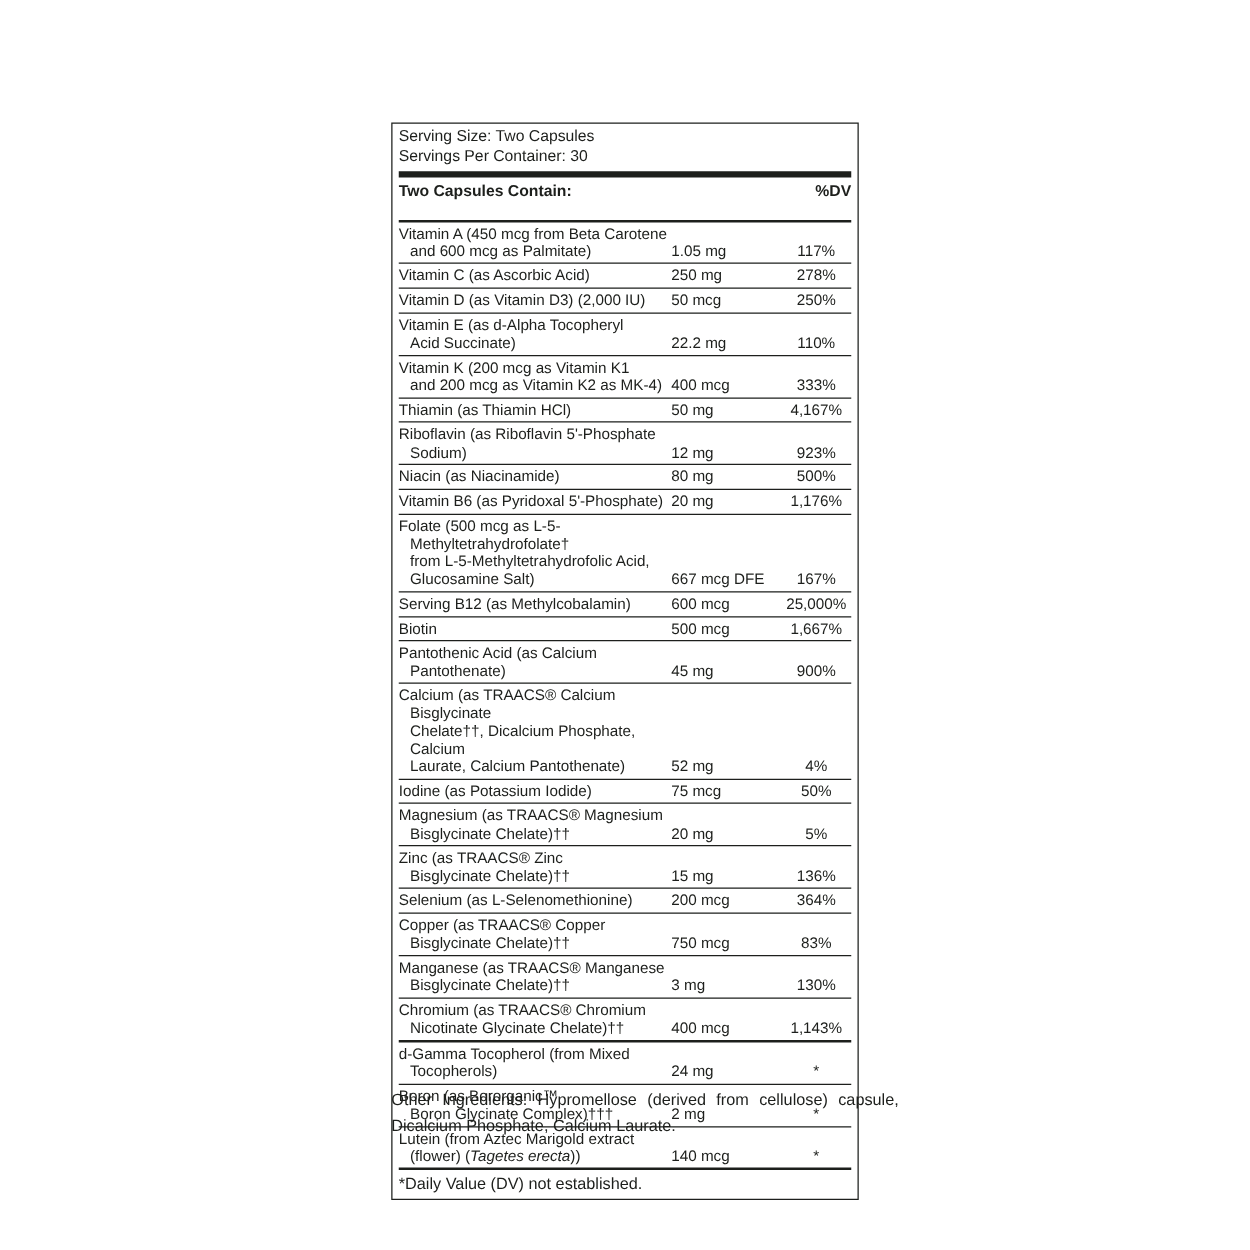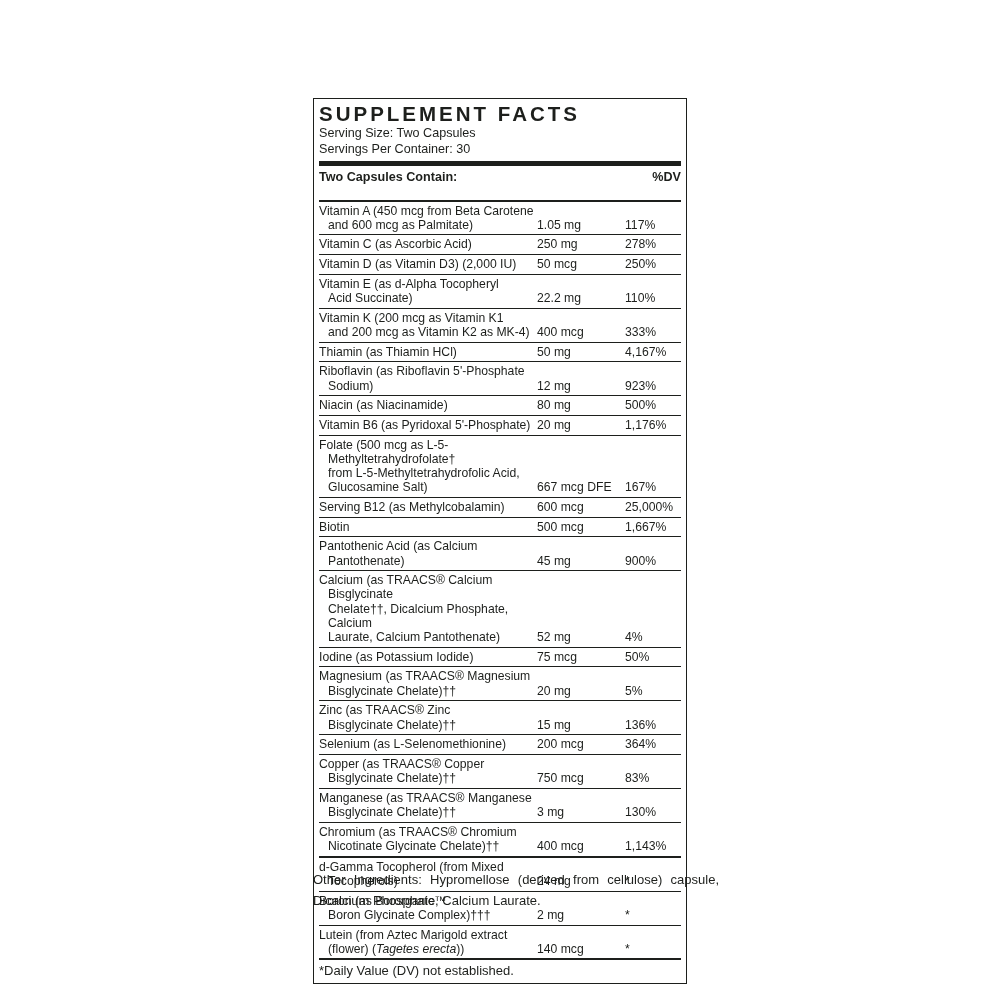--- a/index.html
+++ b/index.html
@@ -67,21 +67,21 @@
   .rows .row.sep {
     border-top: 2.5px solid #1d1f1c;
   }
   .nm {
     padding-left: 9px;
     text-indent: -9px;
     white-space: pre-line;
   }
   .nm .it { font-style: italic; }
   .amt { text-align: left; white-space: nowrap; }
-  .dv  { text-align: left; white-space: nowrap; }
+  .dv  { text-align: center; white-space: nowrap; }
   .footnote {
     border-top: 2.5px solid #1d1f1c;
     font-size: 13px;
     line-height: 15px;
     padding: 3px 0 5px 0;
     margin: 0 0 0 0;
   }
   .other-ingredients {
     position: absolute;
     left: 313px;
@@ -93,21 +93,20 @@
     margin: 0;
     color: #1d1f1c;
   }
 </style>
 </head>
 <body>
 
 <div class="page">
 
   <section class="panel">
-    <h1 class="panel-title">SUPPLEMENT FACTS</h1>
     <div class="serving-line">Serving Size: Two Capsules</div>
     <div class="serving-line">Servings Per Container: 30</div>
     <div class="bar-thick"></div>
     <div class="hdr-row">
       <span>Two Capsules Contain:</span>
       <span>%DV</span>
     </div>
     <div class="rows">
   <div class="row">
     <span class="nm"><span>Vitamin A (450 mcg from Beta Carotene

